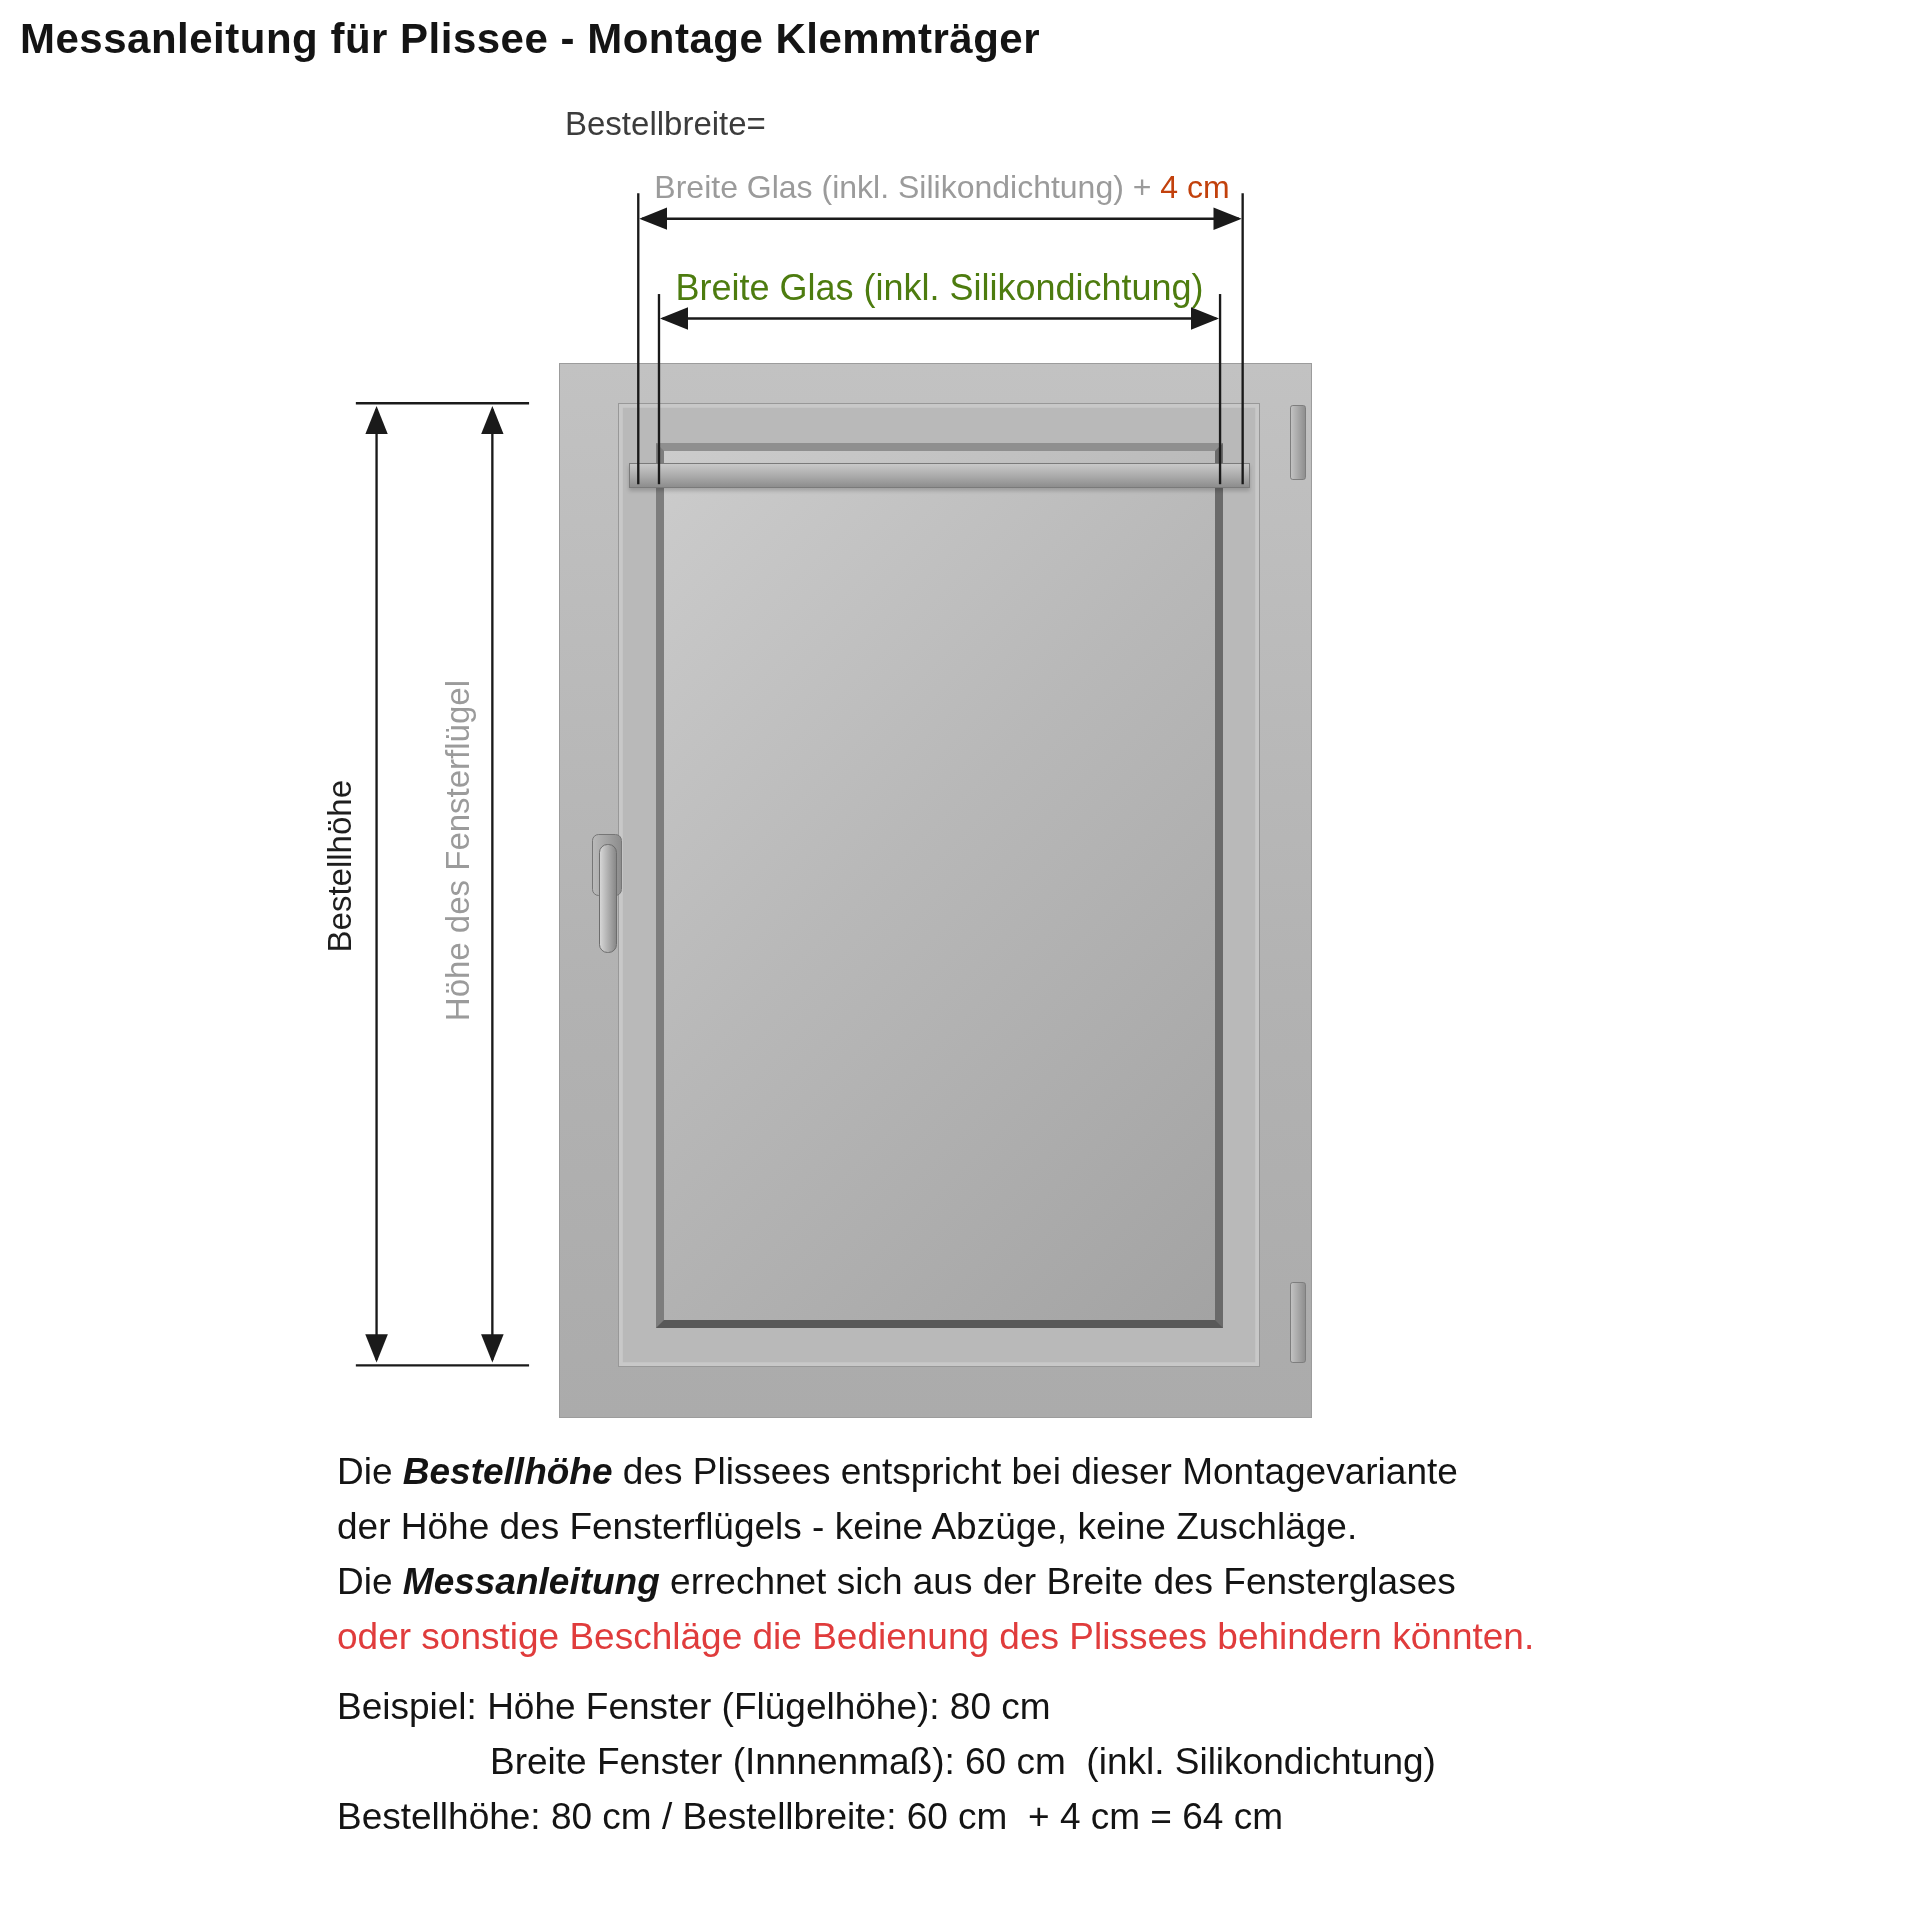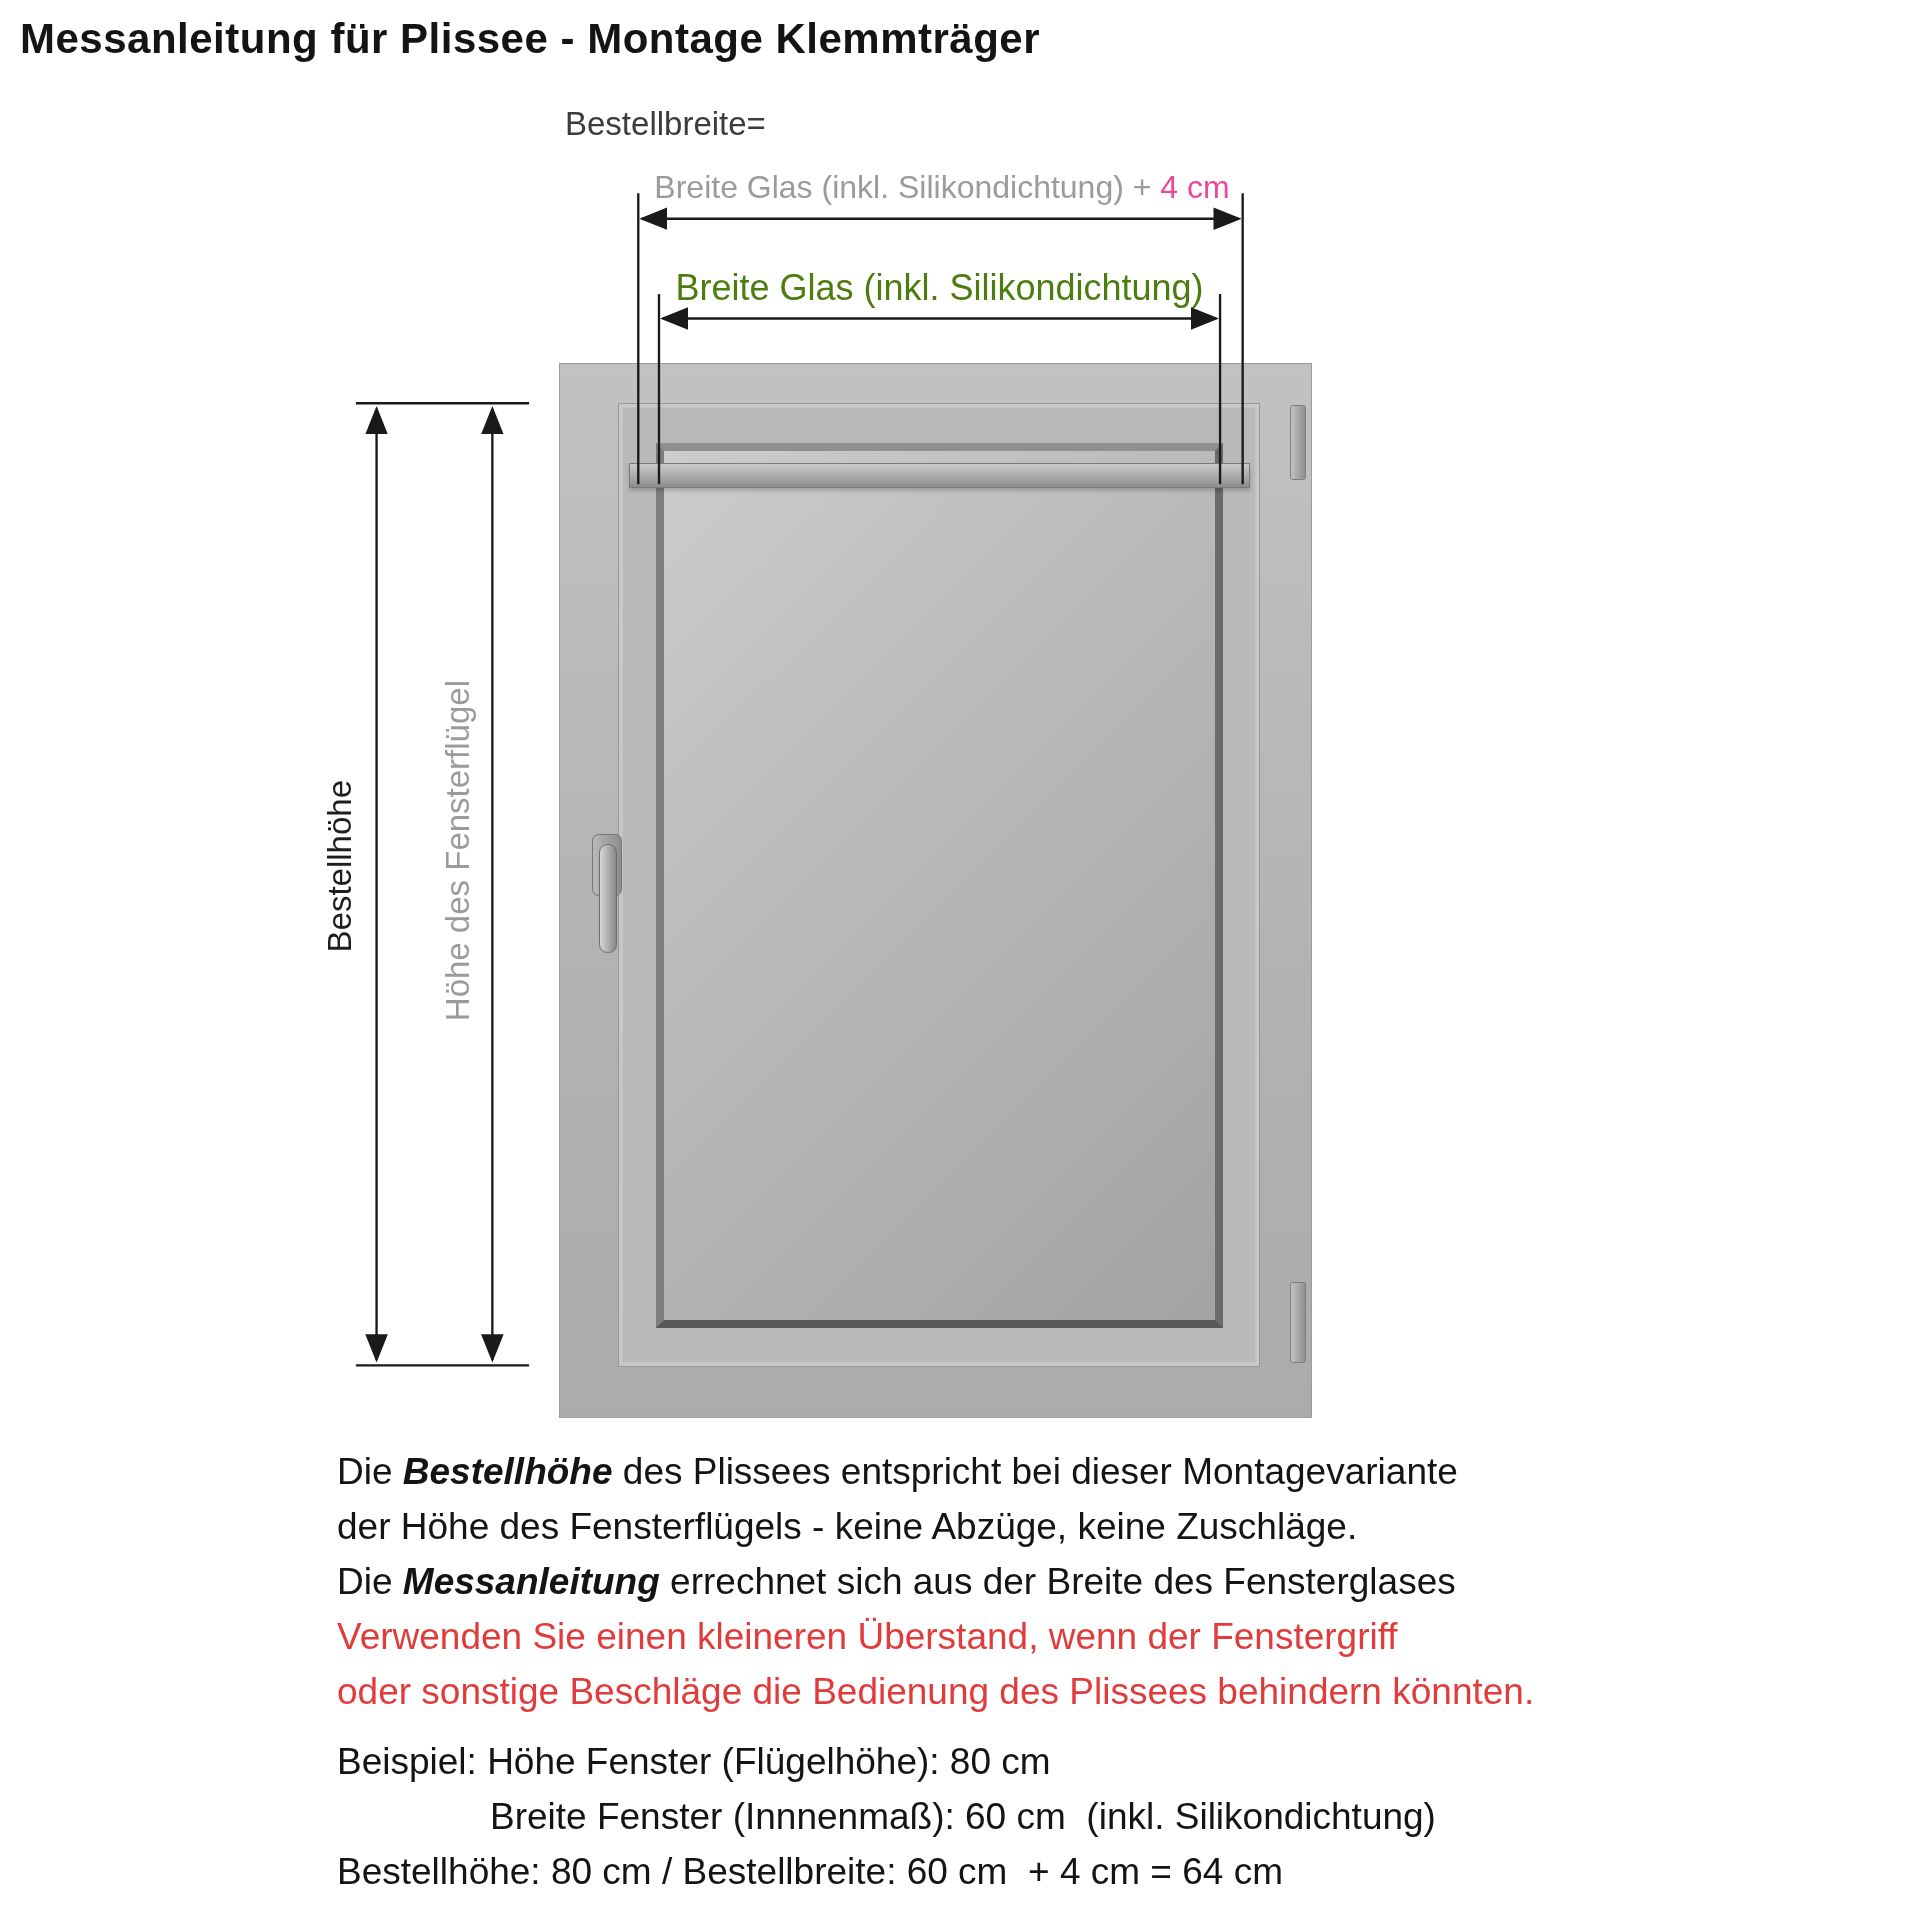--- a/index.html
+++ b/index.html
@@ -18,21 +18,21 @@
     font-size:33px; color:#3c3c3c;
   }
   .lbl-breite-plus {
     position:absolute; top:169px; left:490px; width:904px; text-align:center;
     font-size:32px; color:#9b9b9b;
   }
   .lbl-breite {
     position:absolute; top:267px; left:610px; width:659px; text-align:center;
     font-size:36px; color:#4d7c0f;
   }
-  .red { color:#ec4899; }
+  .red { color:#c2410c; }
   
   .vlabel {
     position:absolute; writing-mode:vertical-rl; transform:rotate(180deg);
     font-size:33px; white-space:nowrap;
   }
   .lbl-bestellhoehe { left:321px; top:780px; color:#1e1e1e; }
   .lbl-fluegelhoehe { left:439px; top:680px; color:#9b9b9b; }
   
   .win-outer {
     position:absolute; left:559px; top:363px; width:753px; height:1055px;
@@ -128,21 +128,20 @@
     <line x1="523" y1="434" x2="523" y2="1444" stroke="#1a1a1a" stroke-width="2.5" marker-start="url(#arr)" marker-end="url(#arr)"></line>
   </svg>
 
   <div class="vlabel lbl-bestellhoehe">Bestellhöhe</div>
   <div class="vlabel lbl-fluegelhoehe">Höhe des Fensterflügel</div>
 
   <div class="bodytext">
     <p><span>Die </span><span class="em">Bestellhöhe</span><span> des Plissees entspricht bei dieser Montagevariante</span></p>
     <p>der Höhe des Fensterflügels - keine Abzüge, keine Zuschläge.</p>
     <p><span>Die </span><span class="em">Messanleitung</span><span> errechnet sich aus der Breite des Fensterglases</span></p>
-    <p class="warn">Verwenden Sie einen kleineren Überstand, wenn der Fenstergriff</p>
     <p class="warn">oder sonstige Beschläge die Bedienung des Plissees behindern könnten.</p>
     <div class="gap"></div>
     <p>Beispiel: Höhe Fenster (Flügelhöhe): 80 cm</p>
     <p class="indent">Breite Fenster (Innnenmaß): 60 cm  (inkl. Silikondichtung)</p>
     <p>Bestellhöhe: 80 cm / Bestellbreite: 60 cm  + 4 cm = 64 cm</p>
   </div>
 
 </div>
 
 

